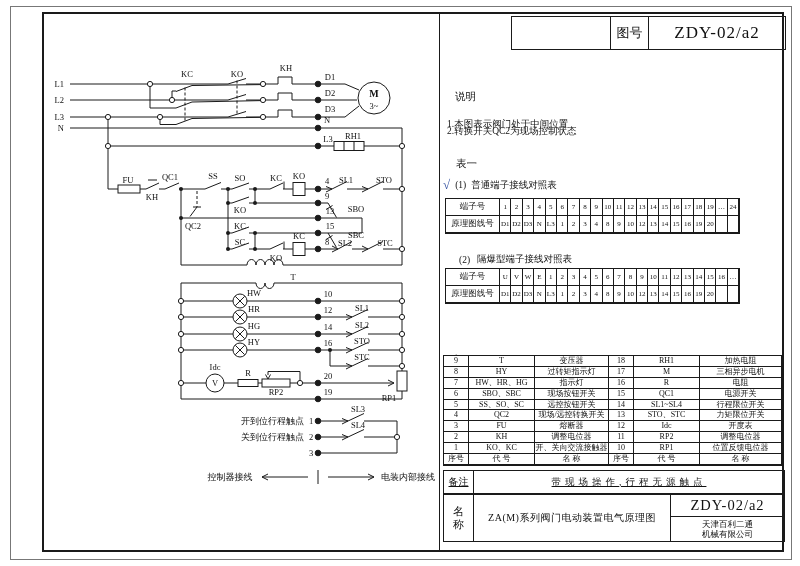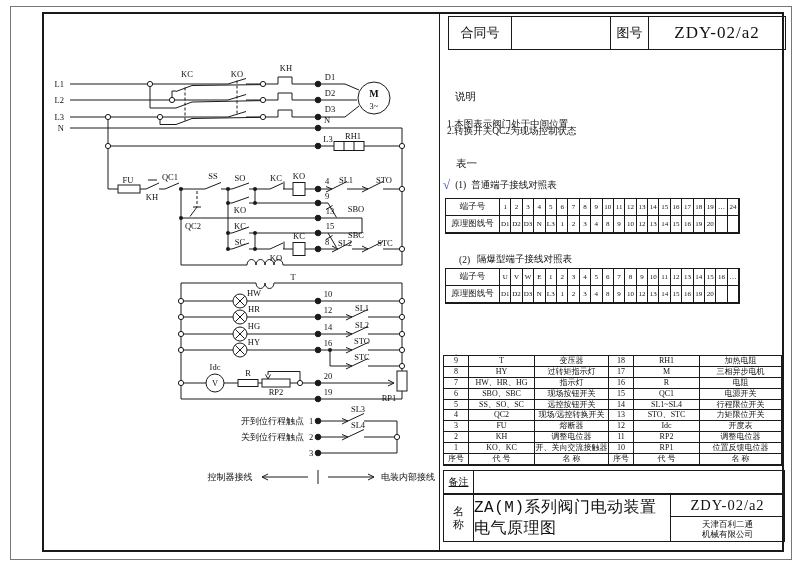--- a/index.html
+++ b/index.html
@@ -34,41 +34,40 @@
       grid-auto-rows:10.9px;border:1.2px solid #1a1a1a;background:#fff;}
   .t2c{border-right:1px solid #1a1a1a;border-bottom:1px solid #1a1a1a;font-size:8px;line-height:10px;
        display:flex;align-items:center;justify-content:center;white-space:nowrap;overflow:hidden;}
   #remarks{left:443px;top:470px;width:342px;height:24px;border:1.5px solid #1a1a1a;box-sizing:border-box;display:flex;text-decoration:underline;}
   #remarks-label{width:29px;border-right:1.2px solid #1a1a1a;display:flex;align-items:center;justify-content:center;font-size:10px;}
   #remarks-text{flex:1;display:flex;align-items:center;justify-content:center;font-size:9.5px;letter-spacing:4px;}
   #name-block{left:443px;top:494px;width:342px;height:48px;border:1.5px solid #1a1a1a;box-sizing:border-box;display:flex;}
   #name-label{width:29px;border-right:1.2px solid #1a1a1a;display:flex;flex-direction:column;
               align-items:center;justify-content:center;font-size:11px;line-height:13px;}
   #name-title{width:196px;border-right:1.2px solid #1a1a1a;display:flex;align-items:center;justify-content:center;
-              font-size:16px;letter-spacing:0.5px;font-family:Liberation Mono, monospace;}
+              font-size:10px;letter-spacing:0.5px;}
   #name-right{flex:1;display:flex;flex-direction:column;}
   #name-dno{height:21px;border-bottom:1.2px solid #1a1a1a;display:flex;align-items:center;justify-content:center;
             font-size:14.5px;letter-spacing:1px;}
   #name-company{flex:1;display:flex;flex-direction:column;align-items:center;justify-content:center;
                 font-size:8.5px;line-height:10.5px;}
   #schematic{left:0;top:0;}
   .slab{font:8.5px "Liberation Serif",serif;fill:#111;}
   .cjk{font-size:9px;}
   .b{font-size:10px;font-weight:bold;}
 </style>
 </head>
 <body>
 
 <div id="page">
 
   <div class="abs" id="outer-border"></div>
   <div class="abs" id="inner-frame"></div>
   <div class="abs" id="divider"></div>
 
-  <div class="abs hcell" id="hd-c1">合同号</div>
   <div class="abs hcell" id="hd-c2"></div>
   <div class="abs hcell" id="hd-c3">图号</div>
   <div class="abs hcell" id="hd-c4">ZDY-02/a2</div>
 
   <svg class="abs" id="schematic" width="800" height="566" viewBox="0 0 800 566" xmlns="http://www.w3.org/2000/svg">
     <g stroke="#1a1a1a" stroke-width="1" fill="none">
 
       <g>
         <path d="M70,84 H228 M228,84 L246,78.5 M246,84 H278 M278,84 V77 H292 V84 H315 M321,84 H345 L359,90
                  M70,100 H228 M228,100 L246,94.5 M246,100 H278 M278,100 V93 H292 V100 H315 M321,100 H357
@@ -458,20 +457,21 @@
       <div class="t2c">序号</div>
       <div class="t2c">代 号</div>
       <div class="t2c">名 称</div>
       <div class="t2c">序号</div>
       <div class="t2c">代 号</div>
       <div class="t2c">名 称</div>
     </div>
 
   <div class="abs" id="remarks">
     <div id="remarks-label">备注</div>
+    <div id="remarks-text">带现场操作,行程无源触点</div>
   </div>
 
   <div class="abs" id="name-block">
     <div id="name-label">
       <div>名</div>
       <div>称</div>
     </div>
     <div id="name-title">ZA(M)系列阀门电动装置电气原理图</div>
     <div id="name-right">
       <div id="name-dno">ZDY-02/a2</div>

